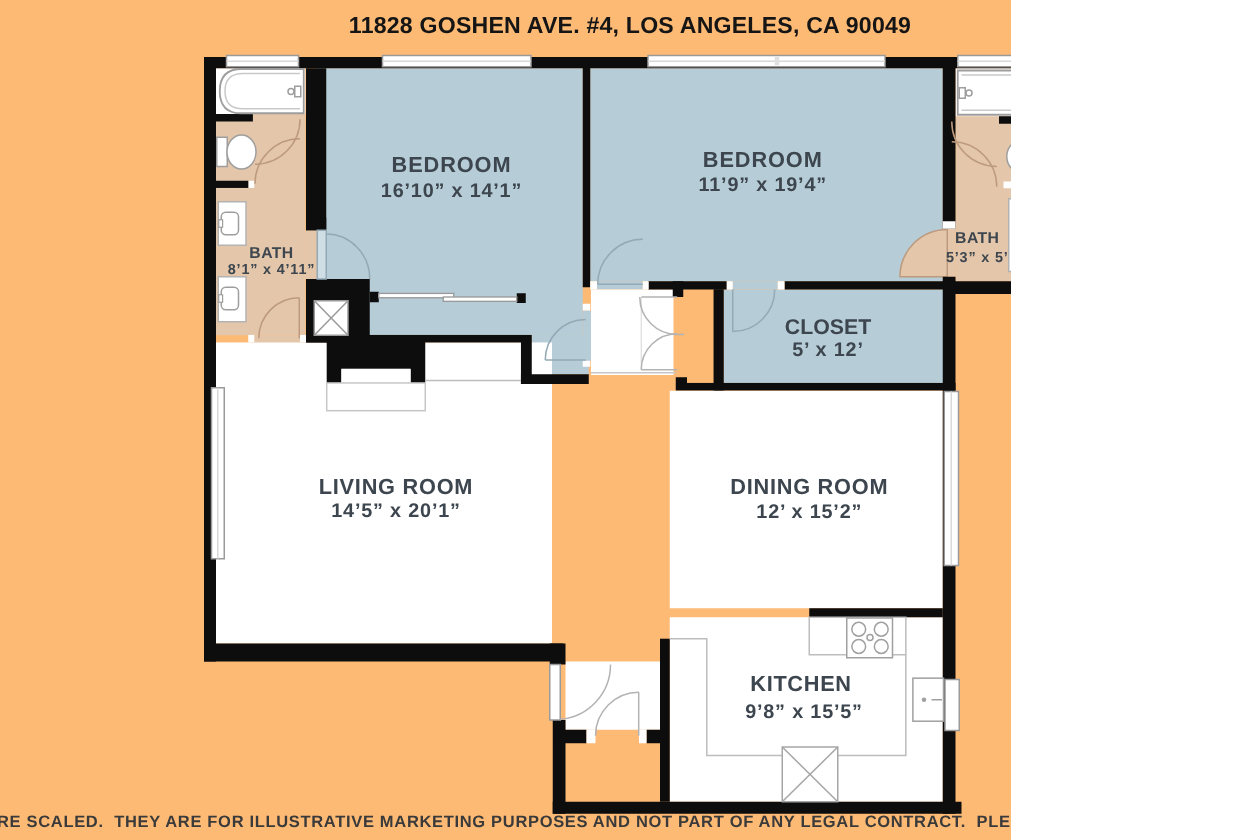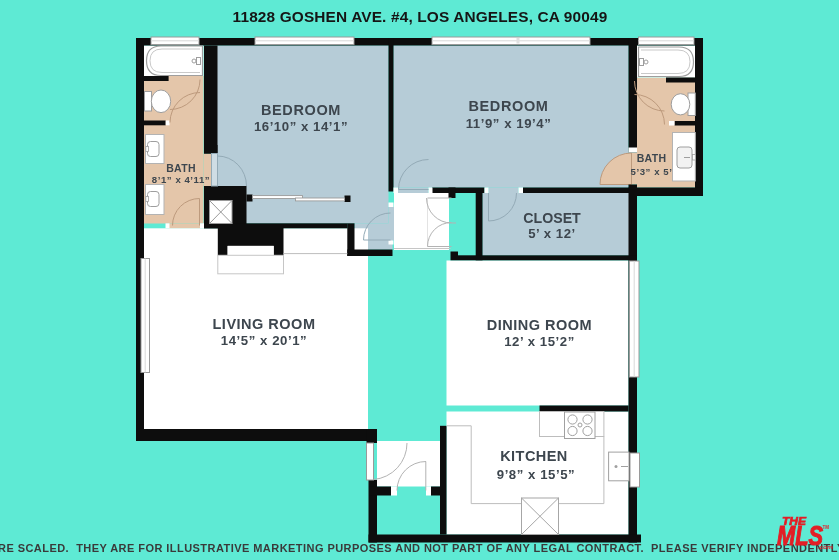--- a/index.html
+++ b/index.html
@@ -1,16 +1,16 @@
 <!DOCTYPE html>
 <html><head>
 <meta charset="utf-8">
 <style>
   html,body{margin:0;padding:0;background:#fff;}
-  #page{position:relative;width:839px;height:560px;overflow:hidden;background:#5eead4;
+  #page{position:relative;width:674px;height:560px;overflow:hidden;background:#fdba74;
         font-family:"Liberation Sans", sans-serif;}
   svg{position:absolute;left:0;top:0;}
   .lbl{fill:#3d464e;font-weight:bold;}
 </style>
 </head>
 <body>
 <div id="page">
 <svg width="839" height="560" viewBox="0 0 839 560">
 
   <g>

